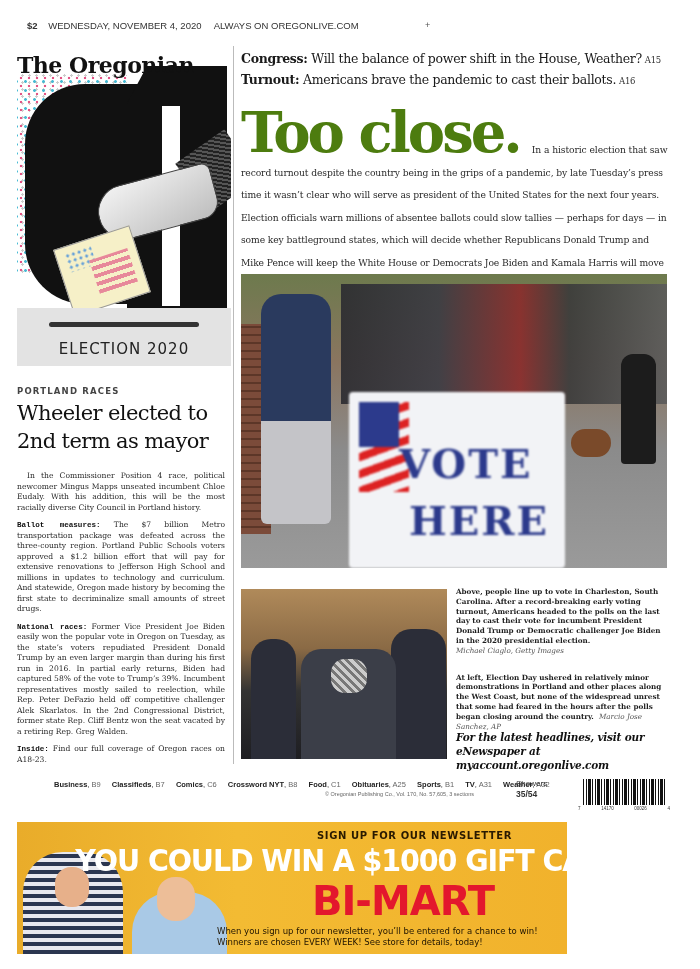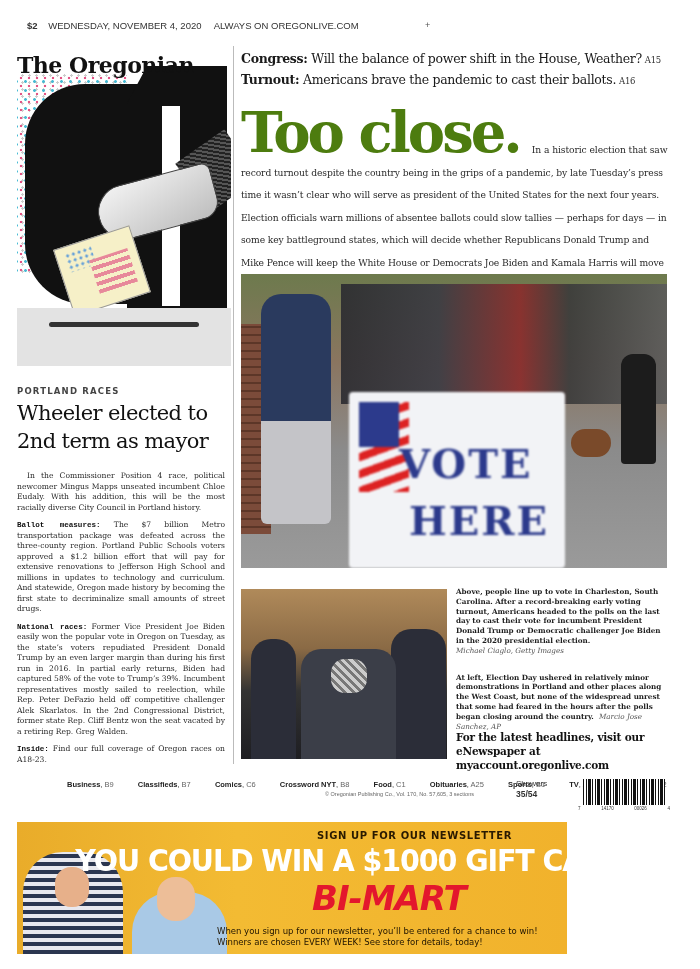--- a/index.html
+++ b/index.html
@@ -65,43 +65,43 @@
   .photo-main .walker { position: absolute; left: 380px; top: 80px; width: 35px; height: 110px; background: #1c1c1c; border-radius: 12px 12px 4px 4px; }
 
   .photo-second { position: absolute; left: 241px; top: 589px; width: 206px; height: 170px; overflow: hidden;
      background: linear-gradient(180deg,#b08a5a 0%,#8a6a45 35%,#333 60%,#1e1e22 100%); }
   .photo-second .fig { position: absolute; background: #2b2d38; border-radius: 20px 20px 0 0; }
   .photo-second .face { position: absolute; left: 90px; top: 70px; width: 36px; height: 34px; background: repeating-linear-gradient(45deg,#ccc 0 3px,#777 3px 6px); border-radius: 14px; }
 
   .captions { position: absolute; left: 456px; top: 587px; width: 212px; font-family: "DejaVu Serif", serif; font-weight: bold; font-size: 7.2px; line-height: 9.8px; color: #1f1f1f; }
   .captions .credit { font-weight: normal; font-style: italic; color: #555; }
   .captions .c2 { margin-top: 17px; }
-  .promo { position: absolute; left: 456px; top: 730px; width: 220px; font-family: "DejaVu Serif", serif; font-weight: bold; font-size: 10.5px; line-height: 14px; color: #111; letter-spacing: -0.2px; }
+  .promo { position: absolute; left: 456px; top: 730px; width: 220px; font-family: "DejaVu Serif", serif; font-weight: bold; font-size: 10.5px; line-height: 14px; color: #111; letter-spacing: -0.2px; font-style: italic; }
 
   
   .index { position: absolute; left: 54px; top: 780px; width: 440px; font-family: "Liberation Sans", sans-serif; font-size: 7.5px; color: #222; white-space: nowrap; }
   .index span.item { margin-right: 9px; }
-  .index b { font-weight: bold; margin-left: 13px; }
+  .index b { font-weight: bold; }
   .index .pg { color: #666; }
   .copyright { position: absolute; left: 325px; top: 791px; font-family: "Liberation Sans", sans-serif; font-size: 5.5px; color: #666; white-space: nowrap; }
   .weather { position: absolute; left: 516px; top: 779px; font-family: "Liberation Sans", sans-serif; font-size: 8px; color: #333; line-height: 10px; }
   .weather .temps { font-weight: bold; font-size: 8.5px; }
   .barcode { position: absolute; left: 583px; top: 779px; width: 82px; height: 26px;
      background: repeating-linear-gradient(90deg,#111 0 1.5px,#fff 1.5px 3px,#111 3px 4px,#fff 4px 5.5px,#111 5.5px 8px,#fff 8px 9px); }
   .barcode-nums { position: absolute; left: 578px; top: 806px; width: 92px; font-family: "Liberation Sans", sans-serif; font-size: 4.5px; color: #333; display: flex; justify-content: space-between; }
 
   
   .ad { position: absolute; left: 17px; top: 822px; width: 550px; height: 132px; background: linear-gradient(90deg,#e9ac2a,#f3bb33 40%,#f1b22c 100%); overflow: hidden; }
   .ad .woman { position: absolute; left: 6px; top: 30px; width: 100px; height: 102px; background: repeating-linear-gradient(0deg,#2b3650 0 4px,#e8e8ee 4px 8px); border-radius: 40px 40px 0 0; }
   .ad .woman-face { position: absolute; left: 38px; top: 45px; width: 34px; height: 40px; background: #e7b08a; border-radius: 16px; }
   .ad .man { position: absolute; left: 115px; top: 70px; width: 95px; height: 62px; background: #a9c9e6; border-radius: 40px 40px 0 0; }
   .ad .man-face { position: absolute; left: 140px; top: 55px; width: 38px; height: 44px; background: #edbe98; border-radius: 18px; }
   .ad .signup { position: absolute; left: 0; top: 8px; width: 650px; padding-left: 145px; text-align: center; font-family: "DejaVu Sans", sans-serif; font-weight: bold; font-size: 10px; letter-spacing: 0.6px; color: #2a1a00; }
   .ad .headline { position: absolute; left: 30px; top: 20px; width: 620px; text-align: center; font-family: "DejaVu Sans", sans-serif; font-weight: bold; font-size: 31px; letter-spacing: -1.2px; color: #fff; transform: scaleX(0.92); transform-origin: center; }
-  .ad .brand { position: absolute; left: 295px; top: 56px; font-family: "DejaVu Sans", sans-serif; font-weight: bold; font-style: italic; font-size: 34px; color: #e3172d; letter-spacing: -1px; }
+  .ad .brand { position: absolute; left: 295px; top: 56px; font-family: "DejaVu Sans", sans-serif; font-weight: bold; font-size: 40px; color: #e3172d; letter-spacing: -1px; }
   .ad .fine { position: absolute; left: 200px; top: 104px; width: 360px; font-family: "DejaVu Sans", sans-serif; font-size: 8.5px; line-height: 11px; color: #1f1400; }
   .ad .code { position: absolute; left: 614px; top: 113px; font-family: "Liberation Sans", sans-serif; font-size: 3.5px; color: #6a4a00; }
 </style>
 </head>
 <body>
 
 <div class="topbar">
   <span class="price">$2</span>
   <span class="date">WEDNESDAY, NOVEMBER 4, 2020</span>
   <span class="tagline">ALWAYS ON OREGONLIVE.COM</span>
@@ -114,20 +114,21 @@
   <div class="stars"></div>
   <div class="big-o"></div>
   <div class="big-a"></div>
   <div class="a-gap"></div>
   <div class="sleeve"></div>
   <div class="hand"></div>
   <div class="ballot"></div>
   <div class="masthead">The Oregonian</div>
   <div class="election-box">
     <div class="slot"></div>
+    <div class="label">ELECTION 2020</div>
   </div>
 </div>
 
 <div class="kicker">PORTLAND RACES</div>
 <div class="story-hed">Wheeler elected to 2nd term as mayor</div>
 <div class="story-body">
   <p class="indent">In the Commissioner Position 4 race, political newcomer Mingus Mapps unseated incumbent Chloe Eudaly. With his addition, this will be the most racially diverse City Council in Portland history.</p>
   <p class="gap"><b>Ballot measures:</b> <span>The $7 billion Metro transportation package was defeated across the three-county region. Portland Public Schools voters approved a $1.2 billion effort that will pay for extensive renovations to Jefferson High School and millions in updates to technology and curriculum. And statewide, Oregon made history by becoming the first state to decriminalize small amounts of street drugs.</span></p>
   <p class="gap"><b>National races:</b> <span>Former Vice President Joe Biden easily won the popular vote in Oregon on Tuesday, as the state’s voters repudiated President Donald Trump by an even larger margin than during his first run in 2016. In partial early returns, Biden had captured 58% of the vote to Trump’s 39%. Incumbent representatives mostly sailed to reelection, while Rep. Peter DeFazio held off competitive challenger Alek Skarlatos. In the 2nd Congressional District, former state Rep. Cliff Bentz won the seat vacated by a retiring Rep. Greg Walden.</span></p>
   <p class="gap"><b>Inside:</b> <span>Find our full coverage of Oregon races on A18-23.</span></p>

